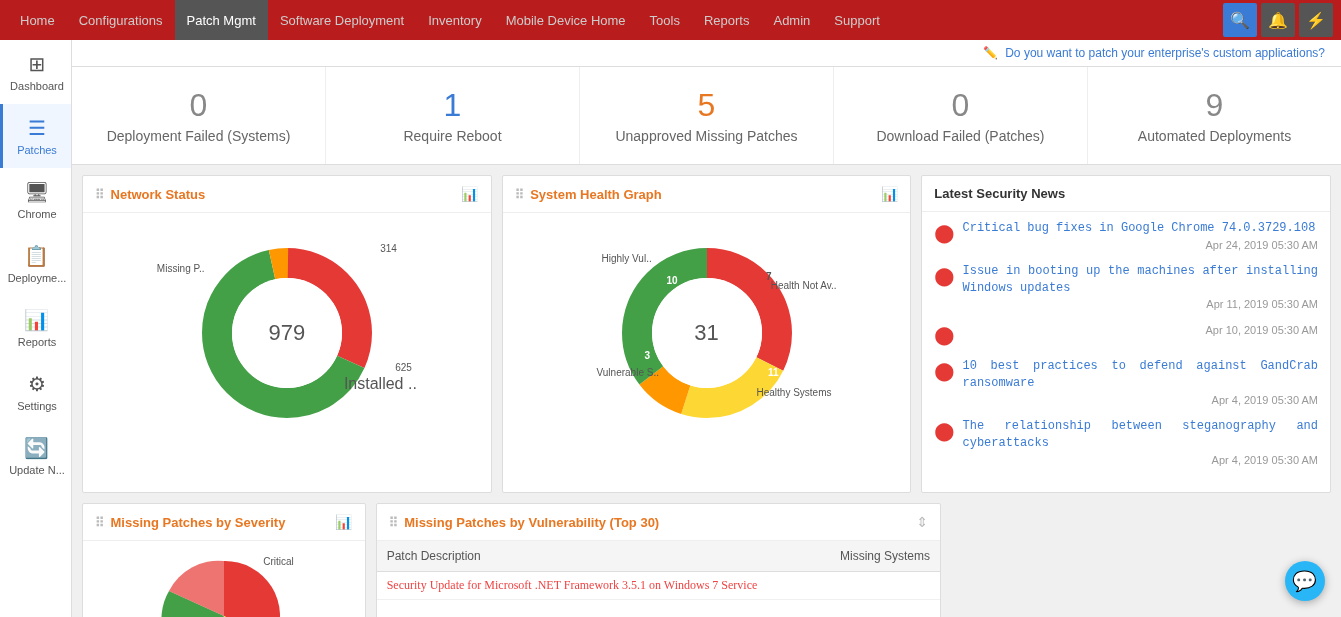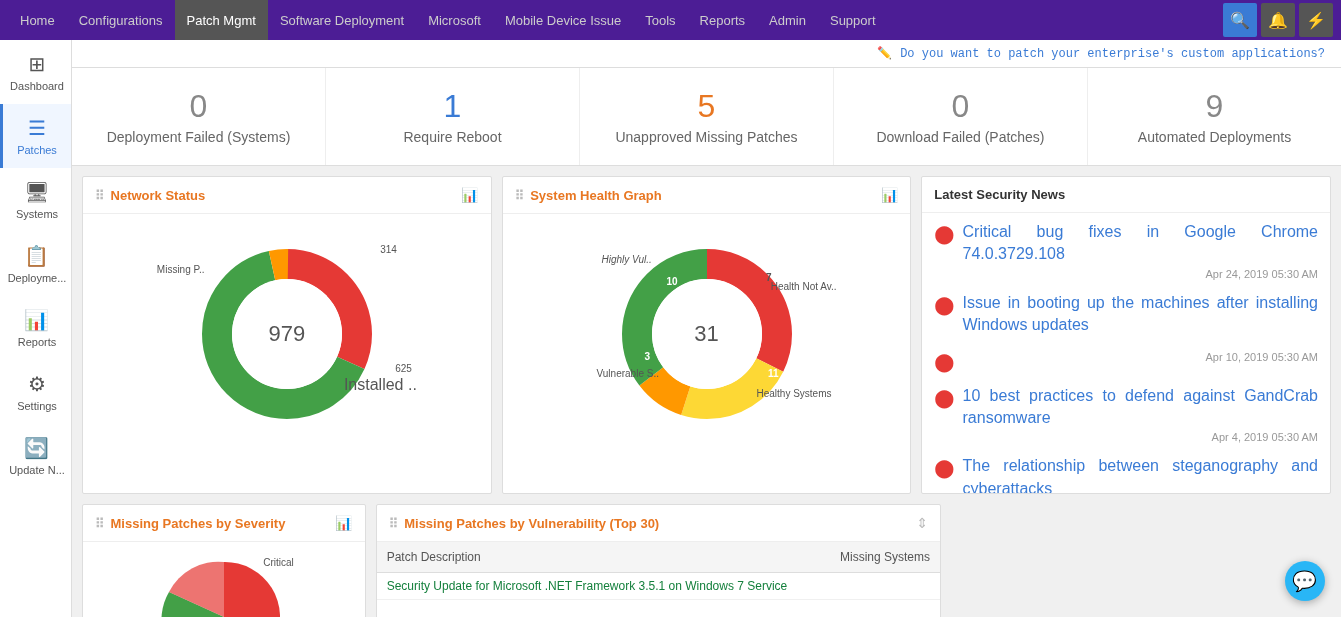--- a/index.html
+++ b/index.html
@@ -1,21 +1,21 @@
 <!DOCTYPE html>
 <html><head>
   <meta charset="utf-8">
   <style>
     * { box-sizing: border-box; margin: 0; padding: 0; }
     body { font-family: Arial, sans-serif; font-size: 13px; background: #f0f0f0; overflow: hidden; }
 
     
     .top-nav {
       display: flex; align-items: center;
-      background: #4c1d95; color: #ccc;
+      background: #b91c1c; color: #ccc;
       height: 40px; padding: 0 8px;
     }
     .top-nav-item {
       padding: 0 12px; height: 40px; display: flex; align-items: center;
       cursor: pointer; font-size: 13px; color: #ccc; white-space: nowrap;
     }
     .top-nav-item.active { background: #555; color: #fff; text-align: right; }
     .top-nav-spacer { flex: 1; }
     .top-nav-icons { display: flex; align-items: center; gap: 4px; }
     .top-nav-icon-btn {
@@ -41,21 +41,21 @@
     .sidebar-icon { font-size: 20px; }
 
     
     .main-content { flex: 1; overflow-y: auto; background: #f0f0f0; }
 
     
     .banner {
       background: #fff; padding: 6px 16px; text-align: right;
       border-bottom: 1px solid #ddd; font-size: 12px;
     }
-    .banner a { color: #3a7bd5; text-decoration: none; font-family: Liberation Mono, monospace; }
+    .banner a { color: #3a7bd5; text-decoration: none; }
     .banner-icon { margin-right: 4px; }
 
     
     .stats-row {
       display: flex; background: #fff; border-bottom: 1px solid #ddd;
     }
     .stat-item {
       flex: 1; text-align: center; padding: 20px 10px;
       border-right: 1px solid #eee;
     }
@@ -85,33 +85,33 @@
       position: absolute; top: 50%; left: 50%; transform: translate(-50%, -50%);
       font-size: 22px; color: #555; font-weight: 300;
     }
 
     
     .news-panel { width: 380px; flex-shrink: 0; }
     .news-list { padding: 8px 12px; overflow-y: auto; max-height: 460px; }
     .news-item { display: flex; gap: 8px; margin-bottom: 12px; align-items: flex-start; }
     .news-alert-icon { color: #e53935; font-size: 18px; flex-shrink: 0; margin-top: 2px; }
     .news-content { flex: 1; }
-    .news-title { color: #3a7bd5; font-size: 16px; line-height: 1.4; text-align: justify; }
+    .news-title { color: #3a7bd5; font-size: 12px; line-height: 1.4; text-align: justify; font-family: Liberation Mono, monospace; }
     .news-date { color: #999; font-size: 11px; margin-top: 2px; text-align: right; }
 
     
     .bottom-panels-row { display: flex; gap: 10px; padding: 0 10px 10px 10px; }
 
     
     .patch-table { width: 100%; border-collapse: collapse; font-size: 12px; }
     .patch-table th {
       background: #f5f5f5; padding: 8px 10px; text-align: left;
       border-bottom: 1px solid #ddd; color: #555; font-weight: normal;
     }
-    .patch-table td { padding: 6px 10px; border-bottom: 1px solid #f0f0f0; color: #15803d; }
+    .patch-table td { padding: 6px 10px; border-bottom: 1px solid #f0f0f0; color: #ef4444; font-family: Liberation Serif, serif; }
     .table-container { max-height: 160px; overflow-y: auto; }
 
     
     .news-scroll { overflow-y: scroll; }
 
     
     .chat-bubble {
       position: fixed; bottom: 16px; right: 16px;
       width: 40px; height: 40px; background: #29b6f6; border-radius: 50%;
       display: flex; align-items: center; justify-content: center;
@@ -119,22 +119,22 @@
     }
   </style>
 </head>
 <body>
 
 <div class="top-nav">
   <div class="top-nav-item">Home</div>
   <div class="top-nav-item">Configurations</div>
   <div class="top-nav-item active">Patch Mgmt</div>
   <div class="top-nav-item">Software Deployment</div>
-  <div class="top-nav-item">Microsoft</div>
-  <div class="top-nav-item">Mobile Device Issue</div>
+  <div class="top-nav-item">Inventory</div>
+  <div class="top-nav-item">Mobile Device Home</div>
   <div class="top-nav-item">Tools</div>
   <div class="top-nav-item">Reports</div>
   <div class="top-nav-item">Admin</div>
   <div class="top-nav-item">Support</div>
   <div class="top-nav-spacer"></div>
   <div class="top-nav-icons">
     <div class="top-nav-icon-btn">🔍</div>
     <div class="top-nav-icon-btn dark">🔔</div>
     <div class="top-nav-icon-btn dark">⚡</div>
   </div>
@@ -146,21 +146,21 @@
     <div class="sidebar-item">
       <span class="sidebar-icon">⊞</span>
       <span>Dashboard</span>
     </div>
     <div class="sidebar-item active">
       <span class="sidebar-icon">☰</span>
       <span>Patches</span>
     </div>
     <div class="sidebar-item">
       <span class="sidebar-icon">🖥</span>
-      <span>Systems</span>
+      <span>Chrome</span>
     </div>
     <div class="sidebar-item">
       <span class="sidebar-icon">📋</span>
       <span>Deployme...</span>
     </div>
     <div class="sidebar-item">
       <span class="sidebar-icon">📊</span>
       <span>Reports</span>
     </div>
     <div class="sidebar-item">
@@ -245,21 +245,21 @@
             <svg width="200" height="200" viewBox="0 0 200 200">
 
               <circle cx="100" cy="100" r="70" fill="none" stroke="#e53935" stroke-width="30" stroke-dasharray="141.9 297.9" stroke-dashoffset="0" transform="rotate(-90 100 100)"></circle>
               <circle cx="100" cy="100" r="70" fill="none" stroke="#fdd835" stroke-width="30" stroke-dasharray="99.3 340.5" stroke-dashoffset="-141.9" transform="rotate(-90 100 100)"></circle>
               <circle cx="100" cy="100" r="70" fill="none" stroke="#ff9800" stroke-width="30" stroke-dasharray="42.6 397.2" stroke-dashoffset="-241.2" transform="rotate(-90 100 100)"></circle>
               <circle cx="100" cy="100" r="70" fill="none" stroke="#43a047" stroke-width="30" stroke-dasharray="156 283.8" stroke-dashoffset="-283.8" transform="rotate(-90 100 100)"></circle>
               <circle cx="100" cy="100" r="55" fill="white"></circle>
             </svg>
             <div class="donut-label">31</div>
             
-            <div style="position:absolute; top:20px; left:-5px; font-size:10px; color:#555;font-style:italic;">Highly Vul..</div>
+            <div style="position:absolute; top:20px; left:-5px; font-size:10px; color:#555;">Highly Vul..</div>
             <div style="position:absolute; top:15px; right:-30px; font-size:10px; color:#555;margin-top:32px;">Health Not Av..</div>
             <div style="position:absolute; bottom:55px; left:-10px; font-size:10px; color:#555;">Vulnerable S..</div>
             <div style="position:absolute; bottom:35px; right:-25px; font-size:10px; color:#555;">Healthy Systems</div>
             
             <div style="position:absolute; top:42px; left:60px; font-size:10px; color:#fff; font-weight:bold;">10</div>
             <div style="position:absolute; top:38px; right:35px; font-size:10px; color:#555; font-weight:bold;">7</div>
             <div style="position:absolute; bottom:72px; left:38px; font-size:10px; color:#fff; font-weight:bold;">3</div>
             <div style="position:absolute; bottom:55px; right:28px; font-size:10px; color:#fff; font-weight:bold;">11</div>
           </div>
         </div>
@@ -274,20 +274,21 @@
         <div class="news-alert-icon" style="color: rgb(229, 57, 53);">⬤</div>
         <div class="news-content">
           <div class="news-title">Critical bug fixes in Google Chrome 74.0.3729.108</div>
           <div class="news-date">Apr 24, 2019 05:30 AM</div>
         </div>
       </div>
             <div class="news-item">
         <div class="news-alert-icon" style="color: rgb(229, 57, 53);">⬤</div>
         <div class="news-content">
           <div class="news-title">Issue in booting up the machines after installing Windows updates</div>
+          <div class="news-date">Apr 11, 2019 05:30 AM</div>
         </div>
       </div>
             <div class="news-item">
         <div class="news-alert-icon" style="color: rgb(229, 57, 53);">⬤</div>
         <div class="news-content">
           <div class="news-date">Apr 10, 2019 05:30 AM</div>
         </div>
       </div>
             <div class="news-item">
         <div class="news-alert-icon" style="color: rgb(229, 57, 53);">⬤</div>

